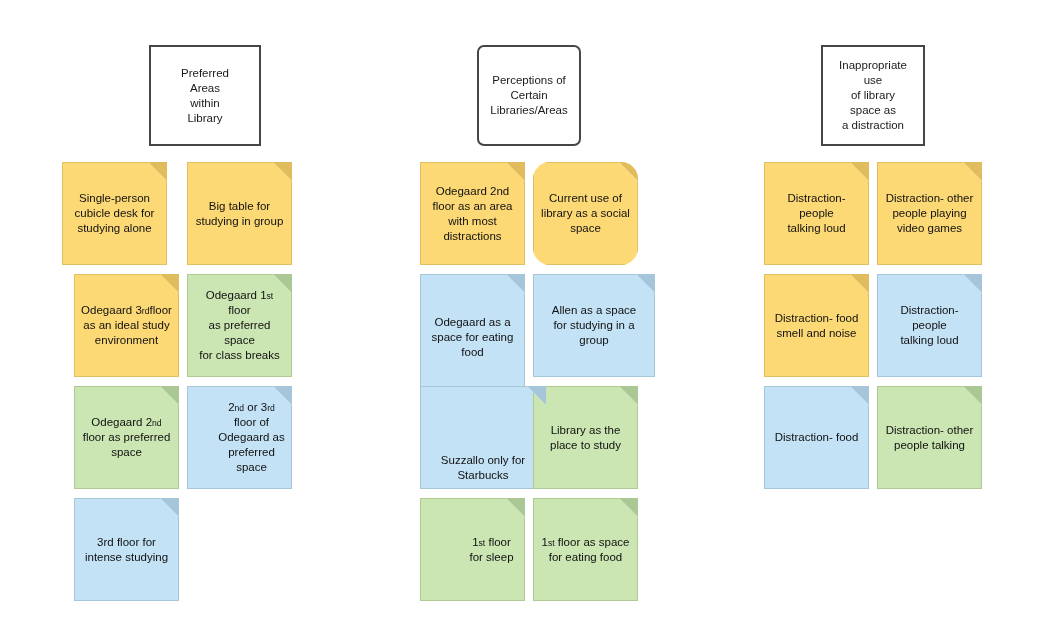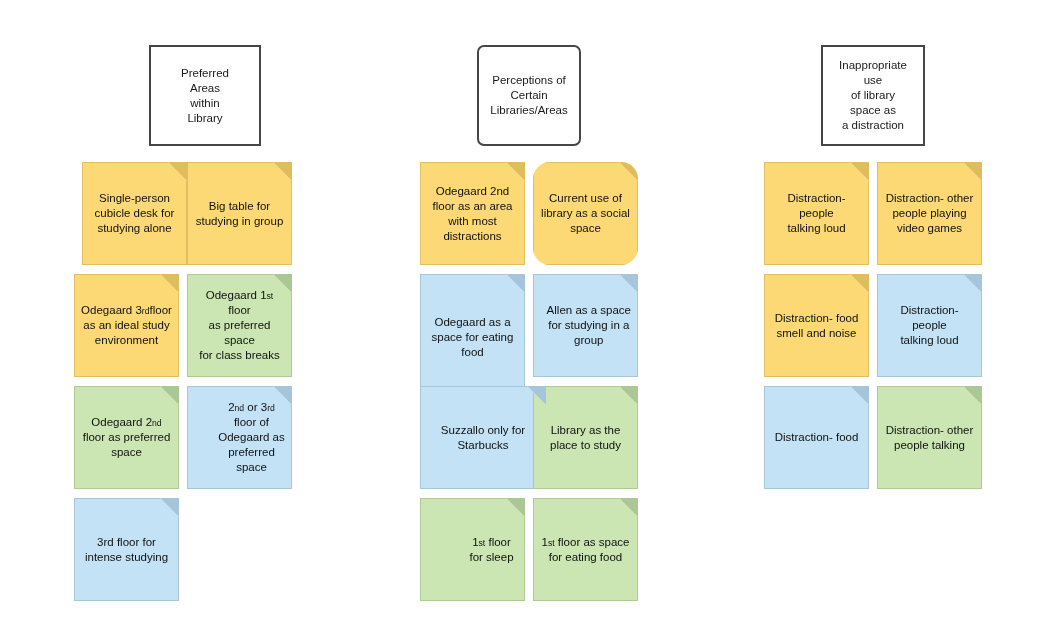--- a/index.html
+++ b/index.html
@@ -105,21 +105,21 @@
   .c-blue   .fold .tri-dark { border-top: 19px solid #a5c5da; }
 </style>
 </head>
 <body>
 
 <div id="board">
     <div class="header-box" style="left: 131px; top: 45px; width: 112px; height: 101px; margin-left: 18px;">
       <div class="header-text">Preferred Areas
 within Library</div>
     </div>
-    <div class="note c-yellow" style="left: 82px; top: 162px; width: 105px; height: 103px;">
+    <div class="note c-yellow" style="left: 62px; top: 162px; width: 105px; height: 103px;">
       <div class="note-body"></div>
       <div class="fold">
         <div class="tri-white"></div>
         <div class="tri-dark"></div>
       </div>
       <div class="note-text">Single-person
 cubicle desk for
 studying alone</div>
     </div>
     <div class="note c-yellow" style="left: 187px; top: 162px; width: 105px; height: 103px;">
@@ -201,31 +201,31 @@
     <div class="note c-blue" style="left: 420px; top: 274px; width: 105px; height: 126px;">
       <div class="note-body"></div>
       <div class="fold">
         <div class="tri-white"></div>
         <div class="tri-dark"></div>
       </div>
       <div class="note-text">Odegaard as a
 space for eating
 food</div>
     </div>
-    <div class="note c-blue" style="left: 533px; top: 274px; width: 105px; height: 103px; justify-content: flex-end;">
+    <div class="note c-blue" style="left: 533px; top: 274px; width: 122px; height: 103px;">
       <div class="note-body"></div>
       <div class="fold">
         <div class="tri-white"></div>
         <div class="tri-dark"></div>
       </div>
       <div class="note-text">Allen as a space
 for studying in a
 group</div>
     </div>
-    <div class="note c-blue" style="left: 420px; top: 386px; width: 126px; height: 103px;">
+    <div class="note c-blue" style="left: 420px; top: 386px; width: 126px; height: 103px; align-items: flex-end;">
       <div class="note-body"></div>
       <div class="fold">
         <div class="tri-white"></div>
         <div class="tri-dark"></div>
       </div>
       <div class="note-text">Suzzallo only for
 Starbucks</div>
     </div>
     <div class="note c-green" style="left: 533px; top: 386px; width: 105px; height: 103px;">
       <div class="note-body"></div>

